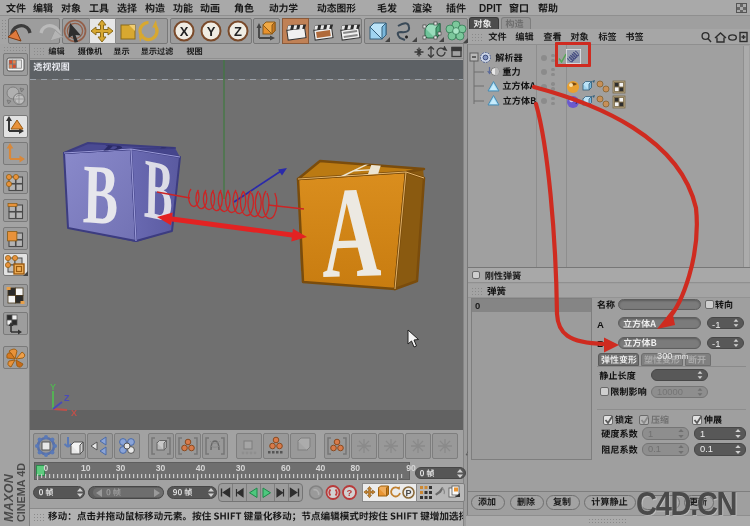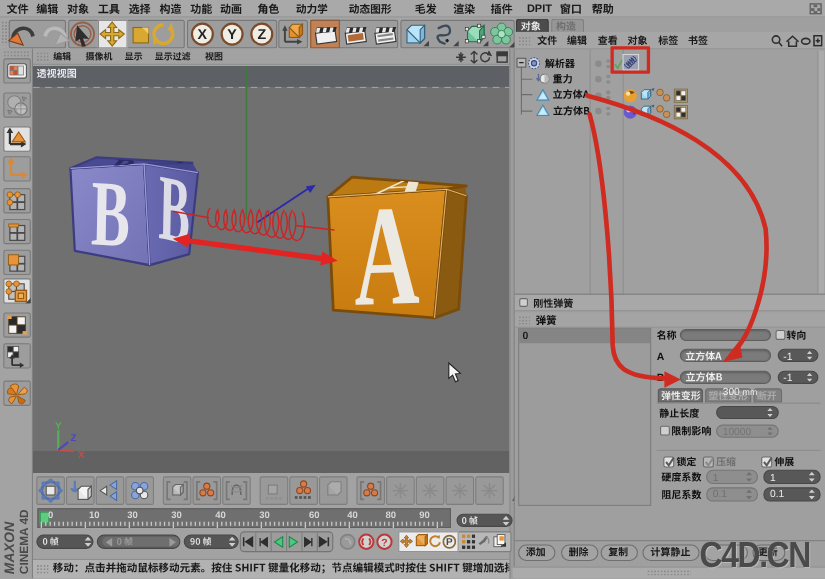--- a/index.html
+++ b/index.html
@@ -647,21 +647,21 @@
   </svg>
 <div class="abs" style="left:36px;top:463px;width:20px;text-align:center;font-size:8.6px;font-weight:bold;color:#d6d6d6">0</div>
 <div class="abs" style="left:70.5px;top:463px;width:20px;text-align:right;font-size:8.6px;font-weight:bold;color:#d6d6d6">10</div>
 <div class="abs" style="left:110.5px;top:463px;width:20px;text-align:center;font-size:8.6px;font-weight:bold;color:#d6d6d6">30</div>
 <div class="abs" style="left:150.5px;top:463px;width:20px;text-align:center;font-size:8.6px;font-weight:bold;color:#d6d6d6">30</div>
 <div class="abs" style="left:190.5px;top:463px;width:20px;text-align:center;font-size:8.6px;font-weight:bold;color:#d6d6d6">40</div>
 <div class="abs" style="left:230.5px;top:463px;width:20px;text-align:center;font-size:8.6px;font-weight:bold;color:#d6d6d6">30</div>
 <div class="abs" style="left:270.5px;top:463px;width:20px;text-align:right;font-size:8.6px;font-weight:bold;color:#d6d6d6">60</div>
 <div class="abs" style="left:310.5px;top:463px;width:20px;text-align:center;font-size:8.6px;font-weight:bold;color:#d6d6d6">40</div>
 <div class="abs" style="left:350.5px;top:463px;width:20px;font-size:8.6px;font-weight:bold;color:#d6d6d6">80</div>
-<div class="abs" style="left:376px;top:463px;width:20px;text-align:center;font-size:8.6px;font-weight:bold;color:#d6d6d6">90</div>
+<div class="abs" style="left:401px;top:463px;width:20px;text-align:center;font-size:8.6px;font-weight:bold;color:#d6d6d6">90</div>
 <div class="pill" style="left:415px;top:467px;width:51px;height:12px"></div>
 <svg style="position:absolute;left:419px;top:468.5px;overflow:visible;" width="16" height="9" viewBox="0 -7.6 15.6 9.5">
     <path d="M2.5 0.1C3.8 0.1 4.7 -1.0 4.7 -3.2C4.7 -5.4 3.8 -6.5 2.5 -6.5C1.2 -6.5 0.4 -5.4 0.4 -3.2C0.4 -1.0 1.2 0.1 2.5 0.1ZM2.5 -0.9C2.0 -0.9 1.6 -1.4 1.6 -3.2C1.6 -5.0 2.0 -5.5 2.5 -5.5C3.1 -5.5 3.5 -5.0 3.5 -3.2C3.5 -1.4 3.1 -0.9 2.5 -0.9Z M13.1 -0.4C13.7 -0.1 14.5 0.4 14.9 0.8L15.4 0.0C15.0 -0.3 14.2 -0.7 13.6 -1.0ZM12.5 -3.9V-2.2C12.5 -1.4 12.3 -0.6 10.3 -0.1C10.5 0.2 10.8 0.5 10.9 0.8C13.0 0.1 13.5 -1.1 13.5 -2.2V-3.9ZM11.1 -5.2V-1.0H12.0V-4.3H14.0V-1.1H14.9V-5.2H13.5V-5.7H15.2V-6.7H13.5V-7.3H12.5V-5.2ZM7.6 -5.7V-1.0H8.3V-4.8H8.7V0.8H9.6V-4.8H10.0V-2.1C10.0 -2.0 10.0 -2.0 9.9 -2.0C9.8 -2.0 9.7 -2.0 9.6 -2.0C9.7 -1.7 9.8 -1.3 9.8 -1.1C10.1 -1.1 10.3 -1.1 10.5 -1.3C10.7 -1.4 10.7 -1.7 10.7 -2.0V-5.7H9.6V-7.3H8.7V-5.7Z" fill="#e4e4e4"></path>
   </svg>
 <svg class="abs" style="left:456px;top:469px" width="8" height="9">
     <path d="M4 0 l3 3.4 h-6 Z M4 9 l3 -3.4 h-6 Z" fill="#cfcfcf"></path>
   </svg>
 <div class="abs" style="left:30px;top:481px;width:433px;height:27px;background:#a2a2a2"></div>
 <div class="pill" style="left:33px;top:486px;width:52px;height:13px"></div>
 <svg style="position:absolute;left:38px;top:488px;overflow:visible;" width="16" height="9" viewBox="0 -7.6 15.6 9.5">

